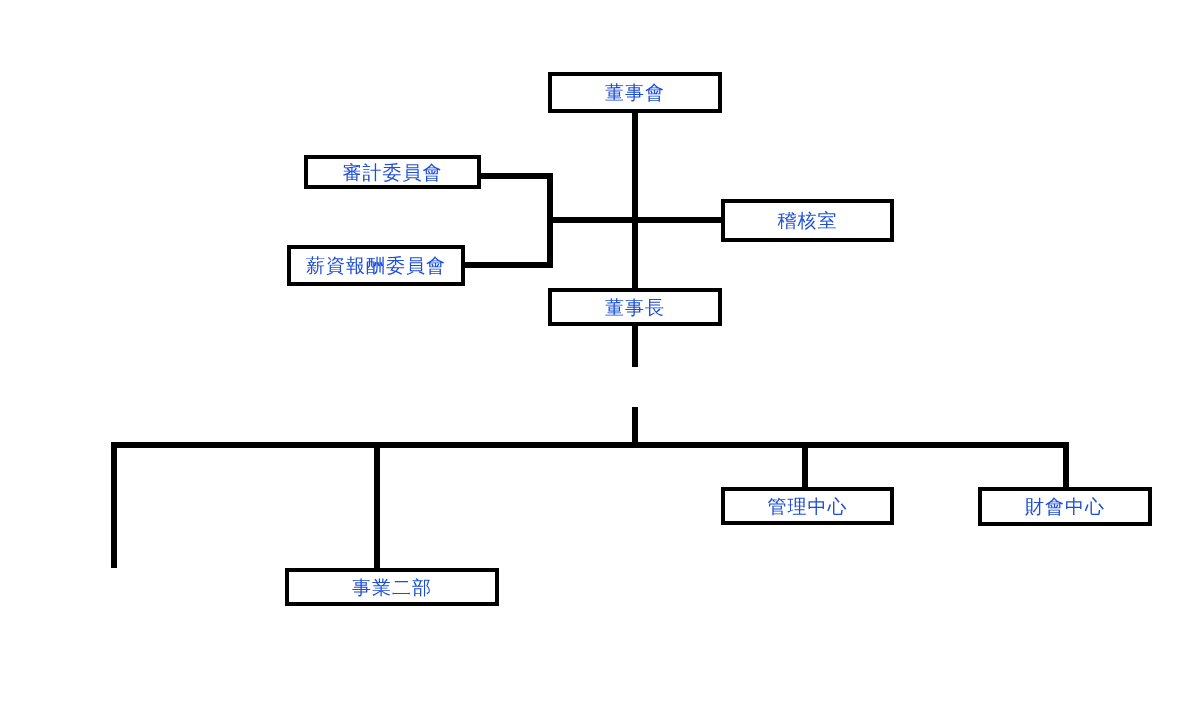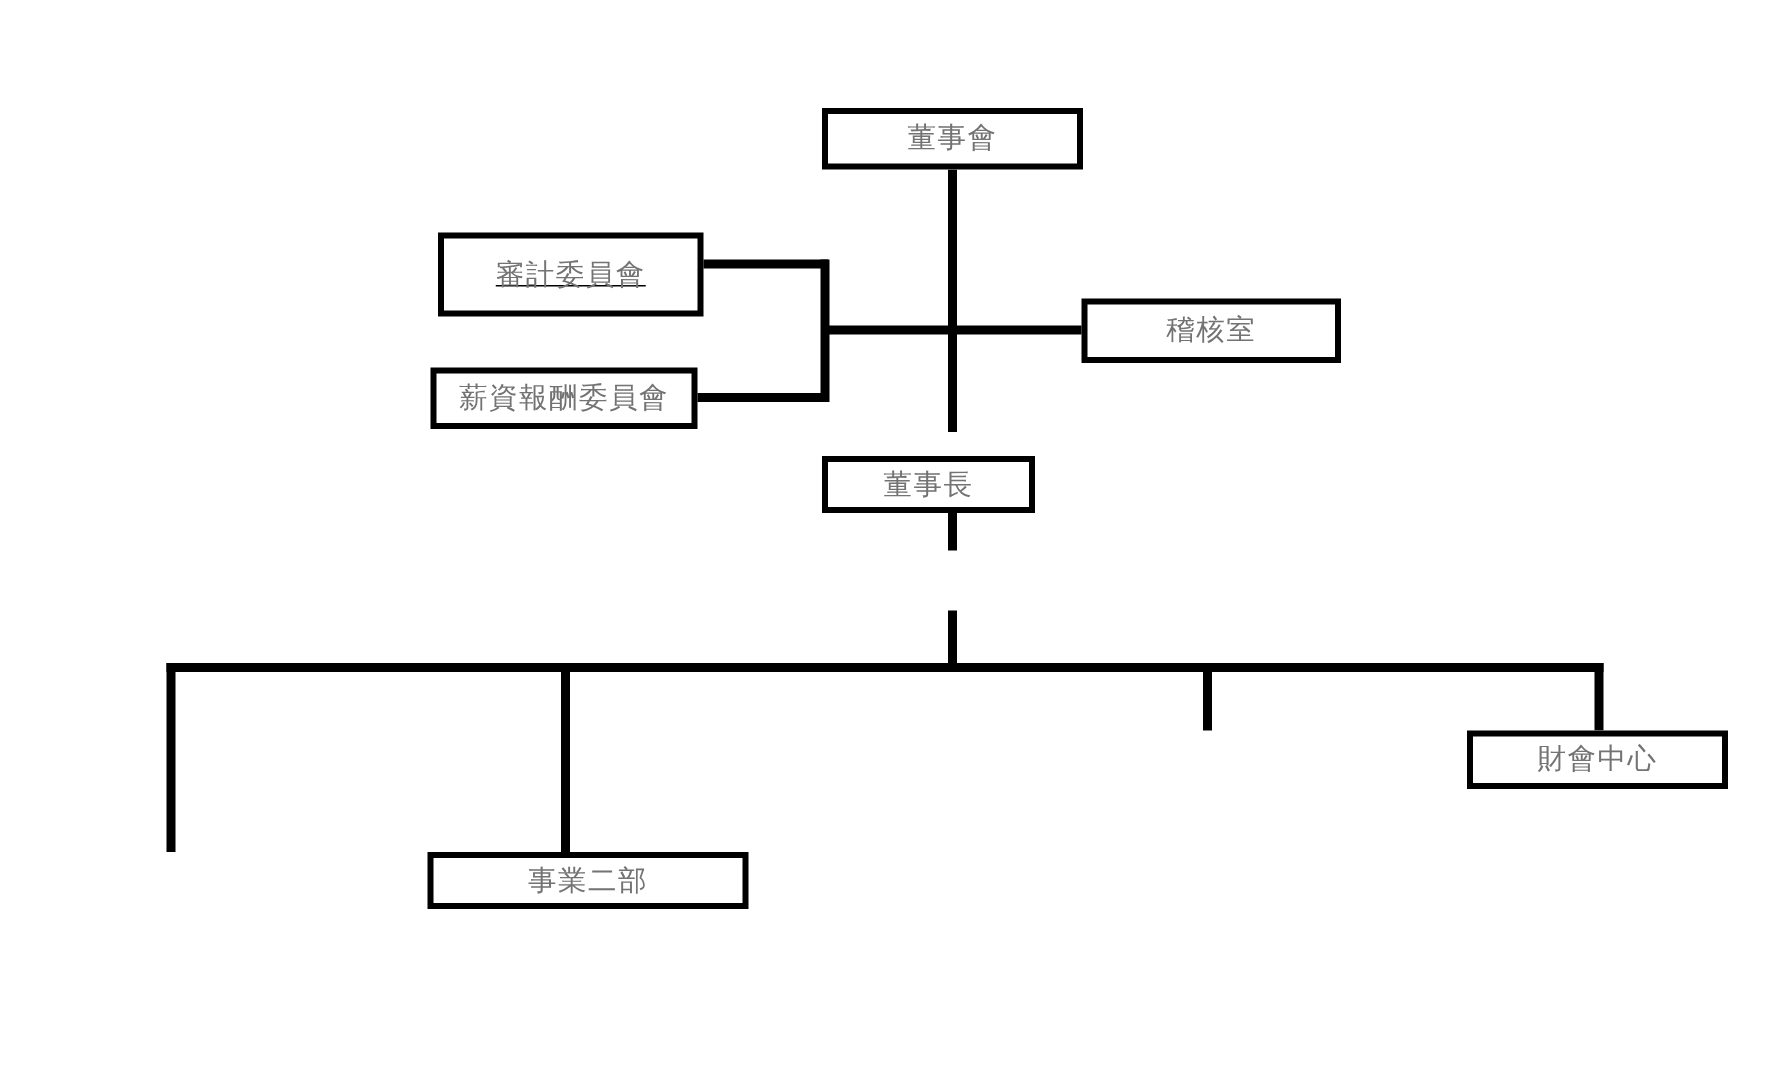--- a/index.html
+++ b/index.html
@@ -20,37 +20,37 @@
     box-sizing: border-box;
     border: 4px solid #000000;
     background: #ffffff;
     display: flex;
     align-items: center;
     justify-content: center;
     z-index: 2;
   }
   .node-label {
     font-size: 19px;
-    color: #737373;
+    color: #1d4ed8;
     letter-spacing: 1px;
     white-space: nowrap;
     line-height: 1;
   }
   .line {
     position: absolute;
     background: #000000;
     z-index: 1;
   }
 
   
   #n-board        { left: 548px; top: 72px;  width: 174px; height: 41px; }
-  #n-auditcomm    { left: 292px; top: 155px; width: 177px; height: 56px; text-decoration: underline; }
+  #n-auditcomm    { left: 304px; top: 155px; width: 177px; height: 34px; }
   #n-compcomm     { left: 287px; top: 245px; width: 178px; height: 41px; }
   #n-auditoffice  { left: 721px; top: 199px; width: 173px; height: 43px; }
-  #n-chairman     { left: 548px; top: 288px; width: 142px; height: 38px; margin-top: 16px; }
+  #n-chairman     { left: 548px; top: 288px; width: 174px; height: 38px; }
   #n-ceo          { left: 548px; top: 367px; width: 174px; height: 40px; }
   #n-div1         { left: 30px;  top: 568px; width: 170px; height: 39px; }
   #n-div2         { left: 285px; top: 568px; width: 214px; height: 38px; }
   #n-mgmt         { left: 721px; top: 487px; width: 173px; height: 38px; }
   #n-finance      { left: 978px; top: 487px; width: 174px; height: 39px; text-align: center; }
 
   
   #l-board-chairman   { left: 632px;  top: 113px; width: 6px;   height: 175px; }
   #l-cross-h          { left: 548px;  top: 217px; width: 174px; height: 6px; }
   #l-bracket-v        { left: 547px;  top: 173px; width: 6px;   height: 95px; }
@@ -101,18 +101,21 @@
   <div class="node" id="n-chairman">
     <span class="node-label">董事長</span>
   </div>
 
 
 
   <div class="node" id="n-div2">
     <span class="node-label">事業二部</span>
   </div>
 
+  <div class="node" id="n-mgmt">
+    <span class="node-label">管理中心</span>
+  </div>
 
   <div class="node" id="n-finance">
     <span class="node-label">財會中心</span>
   </div>
 
 </div>
 
 </body></html>

